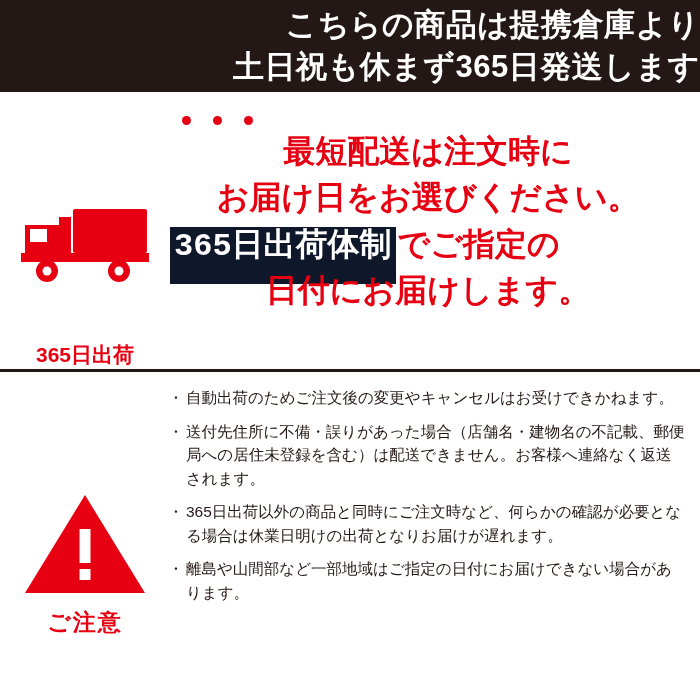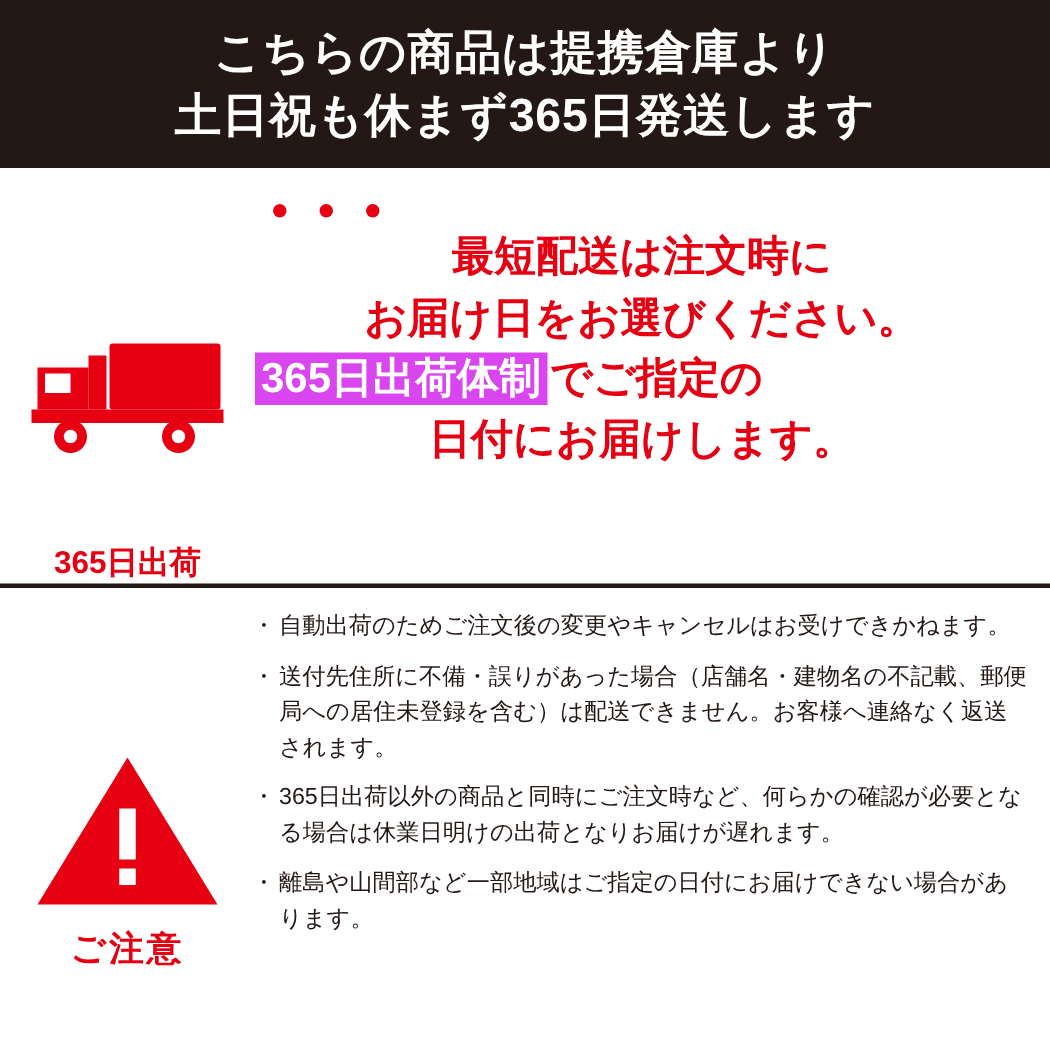--- a/index.html
+++ b/index.html
@@ -18,24 +18,24 @@
     position: relative;
     display: flex;
     flex-direction: column;
     background: #ffffff;
   }
 
   
   .header {
     background: #231815;
     color: #ffffff;
-    height: 112px;
-    display: flex;
-    flex-direction: column;
-    align-items: center;
+    height: 92px;
+    display: flex;
+    flex-direction: column;
+    align-items: flex-end;
     justify-content: center;
     gap: 4px;
     letter-spacing: 0.5px;
   }
   .header-line {
     font-size: 31px;
     font-weight: bold;
     line-height: 1.22;
     white-space: nowrap;
   }
@@ -82,30 +82,31 @@
     margin-left: 12px;
     margin-bottom: 6px;
   }
   .dot {
     width: 9px; height: 9px;
     border-radius: 50%;
     background: #e60012;
   }
   .red-line {
     color: #e60012;
-    font-size: 28px;
+    font-size: 32px;
     font-weight: bold;
     line-height: 1.45;
     white-space: nowrap;
+    font-family: Liberation Mono, monospace;
   }
   .red-line.center { text-align: center; }
   .hl {
-    background: #d946ef;
+    background: #0f172a;
     color: #ffffff;
-    padding: 1px 4px 3px 4px;
+    padding: 1px 4px 19px 4px;
     margin-right: 2px;
   }
   .note {
     color: #231815;
     font-size: 15px;
     line-height: 1.4;
     margin-top: 14px;
     text-align: center;
     white-space: nowrap;
   }

